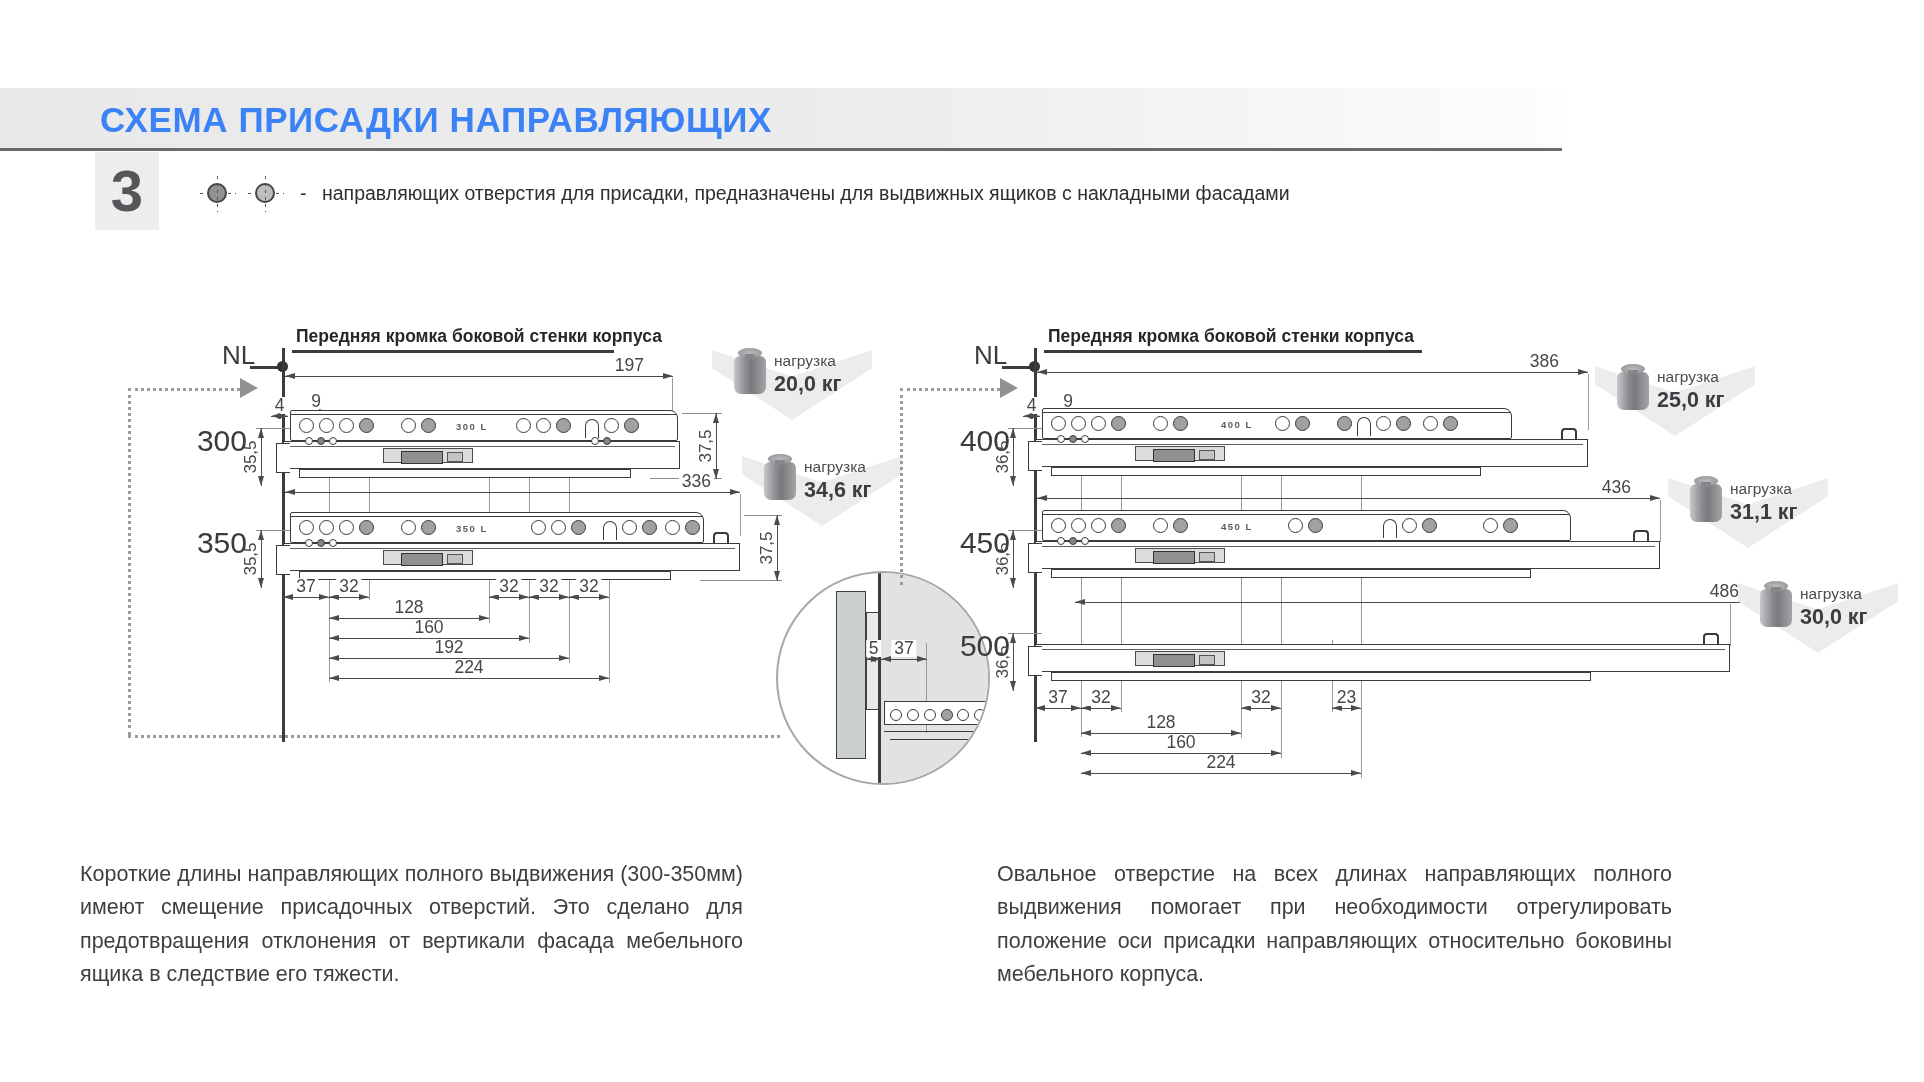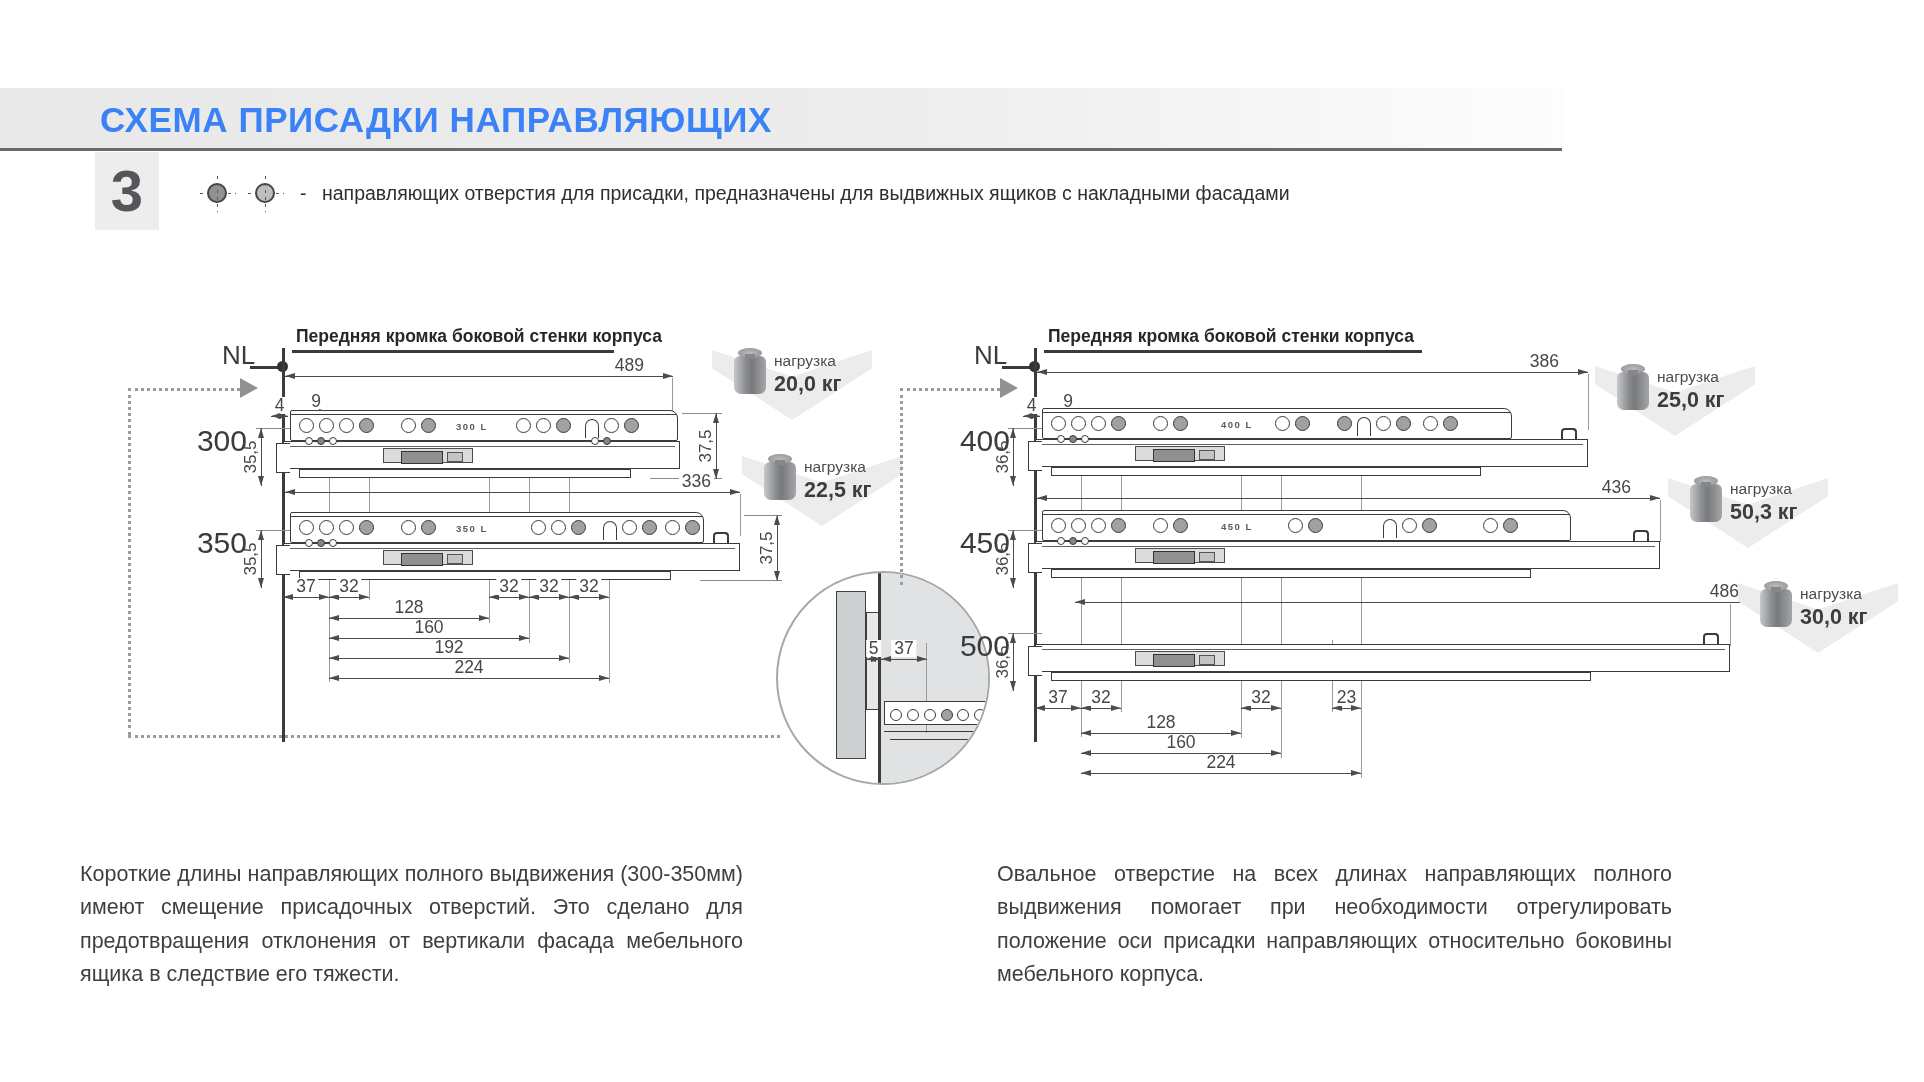--- a/index.html
+++ b/index.html
@@ -147,21 +147,21 @@
   <div class="doth" style="left:128px;top:735px;width:652px"></div>
 
   <span class="nl" style="left:222px;top:340px">NL</span>
   <div class="hl" style="left:250px;top:366px;width:33px"></div>
   <i class="cdot" style="left:277px;top:361px"></i>
   <div class="corpus" style="left:282px;top:348px;height:394px"></div>
   <span class="edge" style="left:296px;top:326px">Передняя кромка боковой стенки корпуса</span>
   <div class="hl" style="left:292px;top:350px;width:322px"></div>
 
   <div class="dh lr" style="left:285px;top:376px;width:388px">
-      <b>489</b>
+      <b>197</b>
     </div>
   <div class="ev" style="left:672px;top:378px;height:54px"></div>
   <div class="dh" style="left:271px;top:416px;width:17px">
       <b>4</b>
     </div>
   <div class="dh" style="left:303px;top:412px;width:26px">
       <b>9</b>
     </div>
 
   <div class="ev" style="left:329px;top:430px;height:252px"></div>
@@ -287,21 +287,21 @@
   <div class="tick" style="left:744px;top:515px;width:38px"></div>
   <div class="tick" style="left:700px;top:580px;width:82px"></div>
   <div class="dv" style="left:777px;top:515px;height:66px">
       <b>37,5</b>
     </div>
 
   <div class="load" style="left:742px;top:448px">
     <i class="arw"></i>
     <i class="kettle"></i>
     <span class="cap">нагрузка</span>
-    <span class="val">22,5 кг</span>
+    <span class="val">34,6 кг</span>
   </div>
 
   <div class="dh" style="left:283px;top:597px;width:46px">
       <b>37</b>
     </div>
   <div class="dh" style="left:329px;top:597px;width:40px">
       <b>32</b>
     </div>
   <div class="dh" style="left:489px;top:597px;width:40px">
       <b>32</b>
@@ -487,21 +487,21 @@
   </div>
   <div class="tick" style="left:1008px;top:530px;width:34px"></div>
   <div class="dv" style="left:1013px;top:530px;height:58px">
       <b>36,5</b>
     </div>
 
   <div class="load" style="left:1668px;top:470px">
     <i class="arw"></i>
     <i class="kettle"></i>
     <span class="cap">нагрузка</span>
-    <span class="val">50,3 кг</span>
+    <span class="val">31,1 кг</span>
   </div>
 
   <div class="dh lr" style="left:1075px;top:602px;width:693px">
       <b>486</b>
     </div>
   <div class="ev" style="left:1730px;top:604px;height:42px"></div>
   <span class="len" style="left:948px;top:629px">500</span>
   <div class="slide" style="left:1035px;top:613px;width:720px">
     <i class="lbkt"></i>
     <div class="bar" style="left:0;top:31px;width:695px;height:28px"></div>

